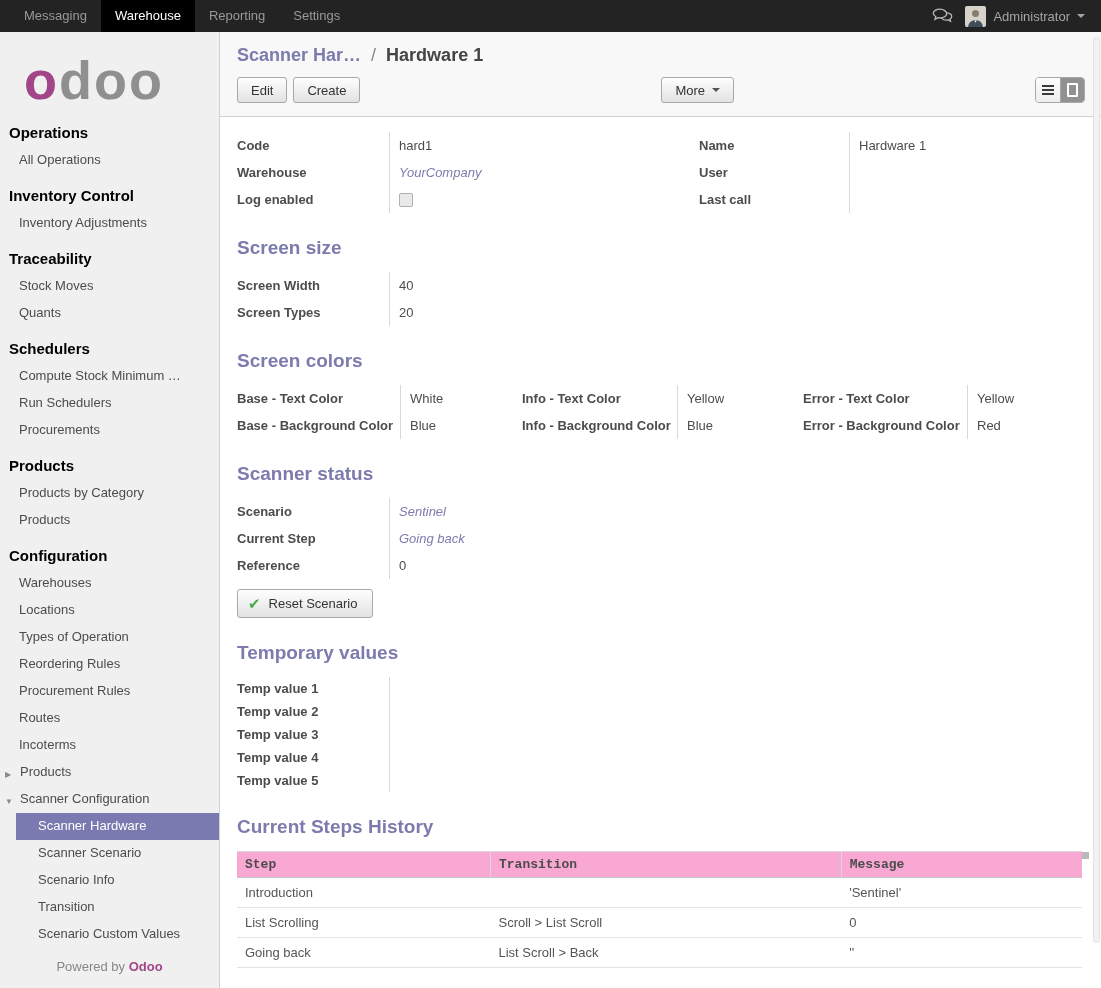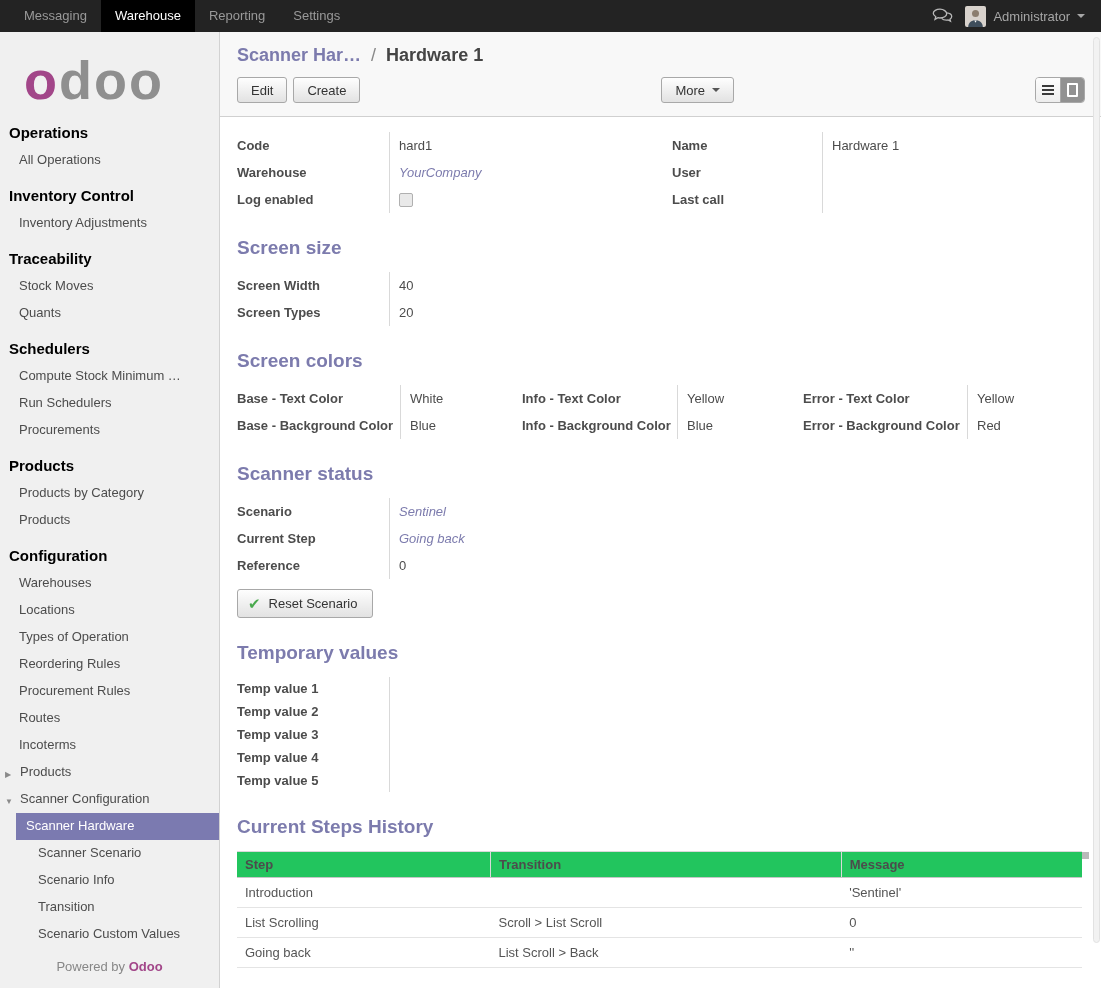--- a/index.html
+++ b/index.html
@@ -28,21 +28,21 @@
   .logo-wrap { padding:20px 0 2px 24px; cursor:pointer; }
   .logo-text { font-size:54px; font-weight:bold; line-height:1.05; letter-spacing:2px; }
   .logo-first { color:#a24689; }
   .logo-rest { color:#8f8f8f; }
   .side-sections { flex:1; overflow:hidden; }
   .side-title { color:#000000; font-weight:bold; font-size:15px; padding:13px 4px 6px 9px; }
   .side-item { font-size:13px; color:#4c4c4c; padding:6px 4px 7px 19px; cursor:pointer; position:relative; line-height:14px; }
   .side-item.has-arrow { padding-left:20px; }
   .side-arrow { position:absolute; left:5px; top:9px; font-size:8px; color:#8a8a8a; }
   .side-item.sub { padding-left:38px; }
-  .side-item.selected { background:#7b7ab0; color:#fff; margin-left:16px; padding-left:10px; }
+  .side-item.selected { background:#7b7ab0; color:#fff; margin-left:16px; padding-left:22px; }
   .side-footer { padding:10px 0 14px; text-align:center; font-size:13px; color:#878787; }
   .side-footer .brand { color:#a24689; font-weight:bold; cursor:pointer; }
 
   
   .main { flex:1; display:flex; flex-direction:column; background:#fff; overflow:hidden; }
   .control-panel { background:#f8f8f8; border-bottom:1px solid #d0d0d0; padding:13px 16px 13px 17px; }
   .breadcrumb { font-size:18px; font-weight:bold; margin-bottom:11px; }
   .breadcrumb .parent { color:#7c7bad; cursor:pointer; }
   .breadcrumb .sep { color:#888; font-weight:normal; padding:0 5px; }
   .breadcrumb .current { color:#444; }
@@ -67,21 +67,21 @@
   .f-label { font-weight:bold; font-size:13px; color:#4c4c4c; height:var(--rh,27px); display:flex; align-items:center; padding-right:8px; white-space:nowrap; overflow:hidden; }
   .f-value { font-size:13px; color:#4c4c4c; border-left:1px solid #d9d9d9; padding-left:9px; height:var(--rh,27px); display:flex; align-items:center; white-space:nowrap; }
   .f-value.link { color:#7c7bad; cursor:pointer;font-style:italic; }
   .checkbox { width:14px; height:14px; appearance:none; -webkit-appearance:none; background:#e9e9e9; border:1px solid #b0b0b0; border-radius:2px; margin:0; cursor:pointer; }
   .action-btn { margin-top:10px; height:29px; padding:0 15px 0 10px; gap:8px; }
   .check-icon { color:#49a94d; font-size:15px; line-height:1; }
 
   
   .table-wrap { position:relative; width:852px; }
   .history-table { width:845px; border-collapse:collapse; font-size:13px; table-layout:fixed; }
-  .history-table th { background:#22c55e; border-top:1px solid #d9d9d9; border-bottom:1px solid #c6c6c6; border-right:1px solid #d9d9d9; font-weight:bold; text-align:left; padding:5px 8px; color:#4c4c4c; cursor:pointer; }
+  .history-table th { background:#f9a8d4; border-top:1px solid #d9d9d9; border-bottom:1px solid #c6c6c6; border-right:1px solid #d9d9d9; font-weight:bold; text-align:left; padding:5px 8px; color:#4c4c4c; cursor:pointer;font-family:Liberation Mono, monospace; }
   .history-table th:last-child { border-right:none; }
   .history-table td { border-bottom:1px solid #e4e4e4; padding:7px 8px; color:#555; }
   .table-corner { position:absolute; top:1px; right:0; width:7px; height:7px; background:#b9b9b9; cursor:pointer; }
 
   
   .page-scrollbar { position:absolute; right:1px; top:37px; width:7px; height:906px; background:#f2f2f2; border:1px solid #e2e2e2; border-radius:4px; cursor:grab; }
 </style>
 </head>
 <body>
 
@@ -190,21 +190,21 @@
             <div class="field-col" style="--lw: 152px; flex: 0 0 435px;">
               <div class="f-label">Code</div>
               <div class="f-value">hard1</div>
               <div class="f-label">Warehouse</div>
               <div class="f-value link">YourCompany</div>
               <div class="f-label">Log enabled</div>
               <div class="f-value">
                 <input class="checkbox" type="checkbox" style="">
               </div>
             </div>
-            <div class="field-col" style="--lw: 150px; flex: 1 1 0%;">
+            <div class="field-col" style="--lw: 150px; flex: 1 1 0%; margin-left: 27px;">
               <div class="f-label">Name</div>
               <div class="f-value">Hardware 1</div>
               <div class="f-label">User</div>
               <div class="f-value"></div>
               <div class="f-label">Last call</div>
               <div class="f-value"></div>
             </div>
           </div>
         </section>
         <section class="form-section">

